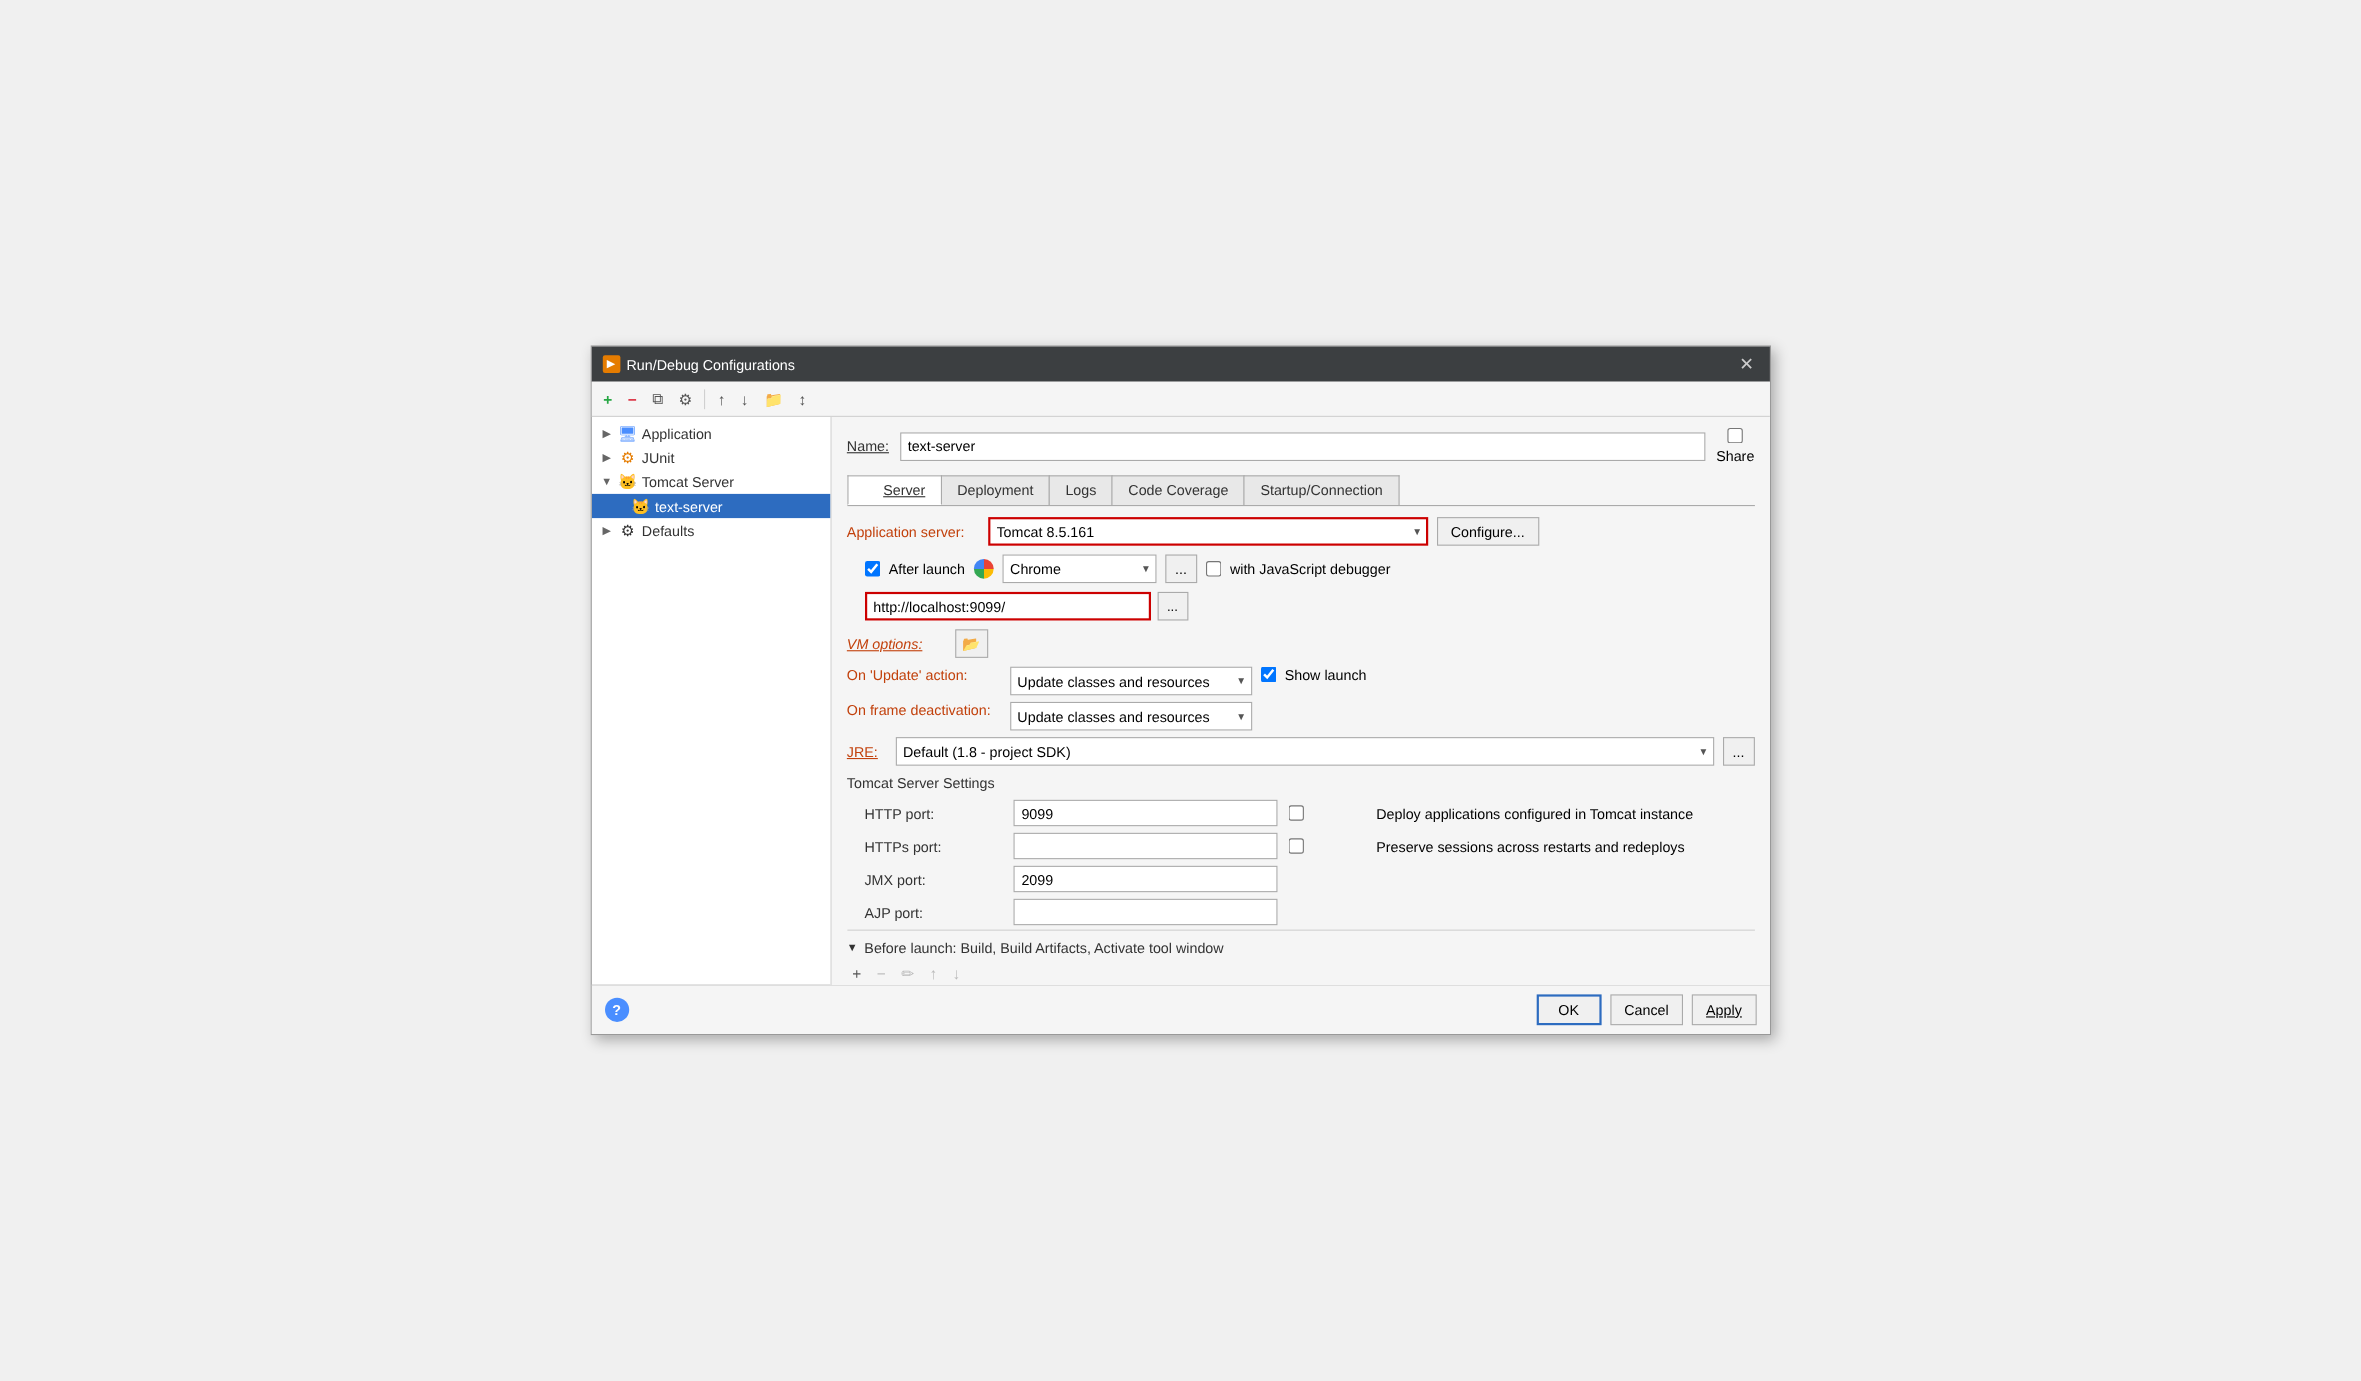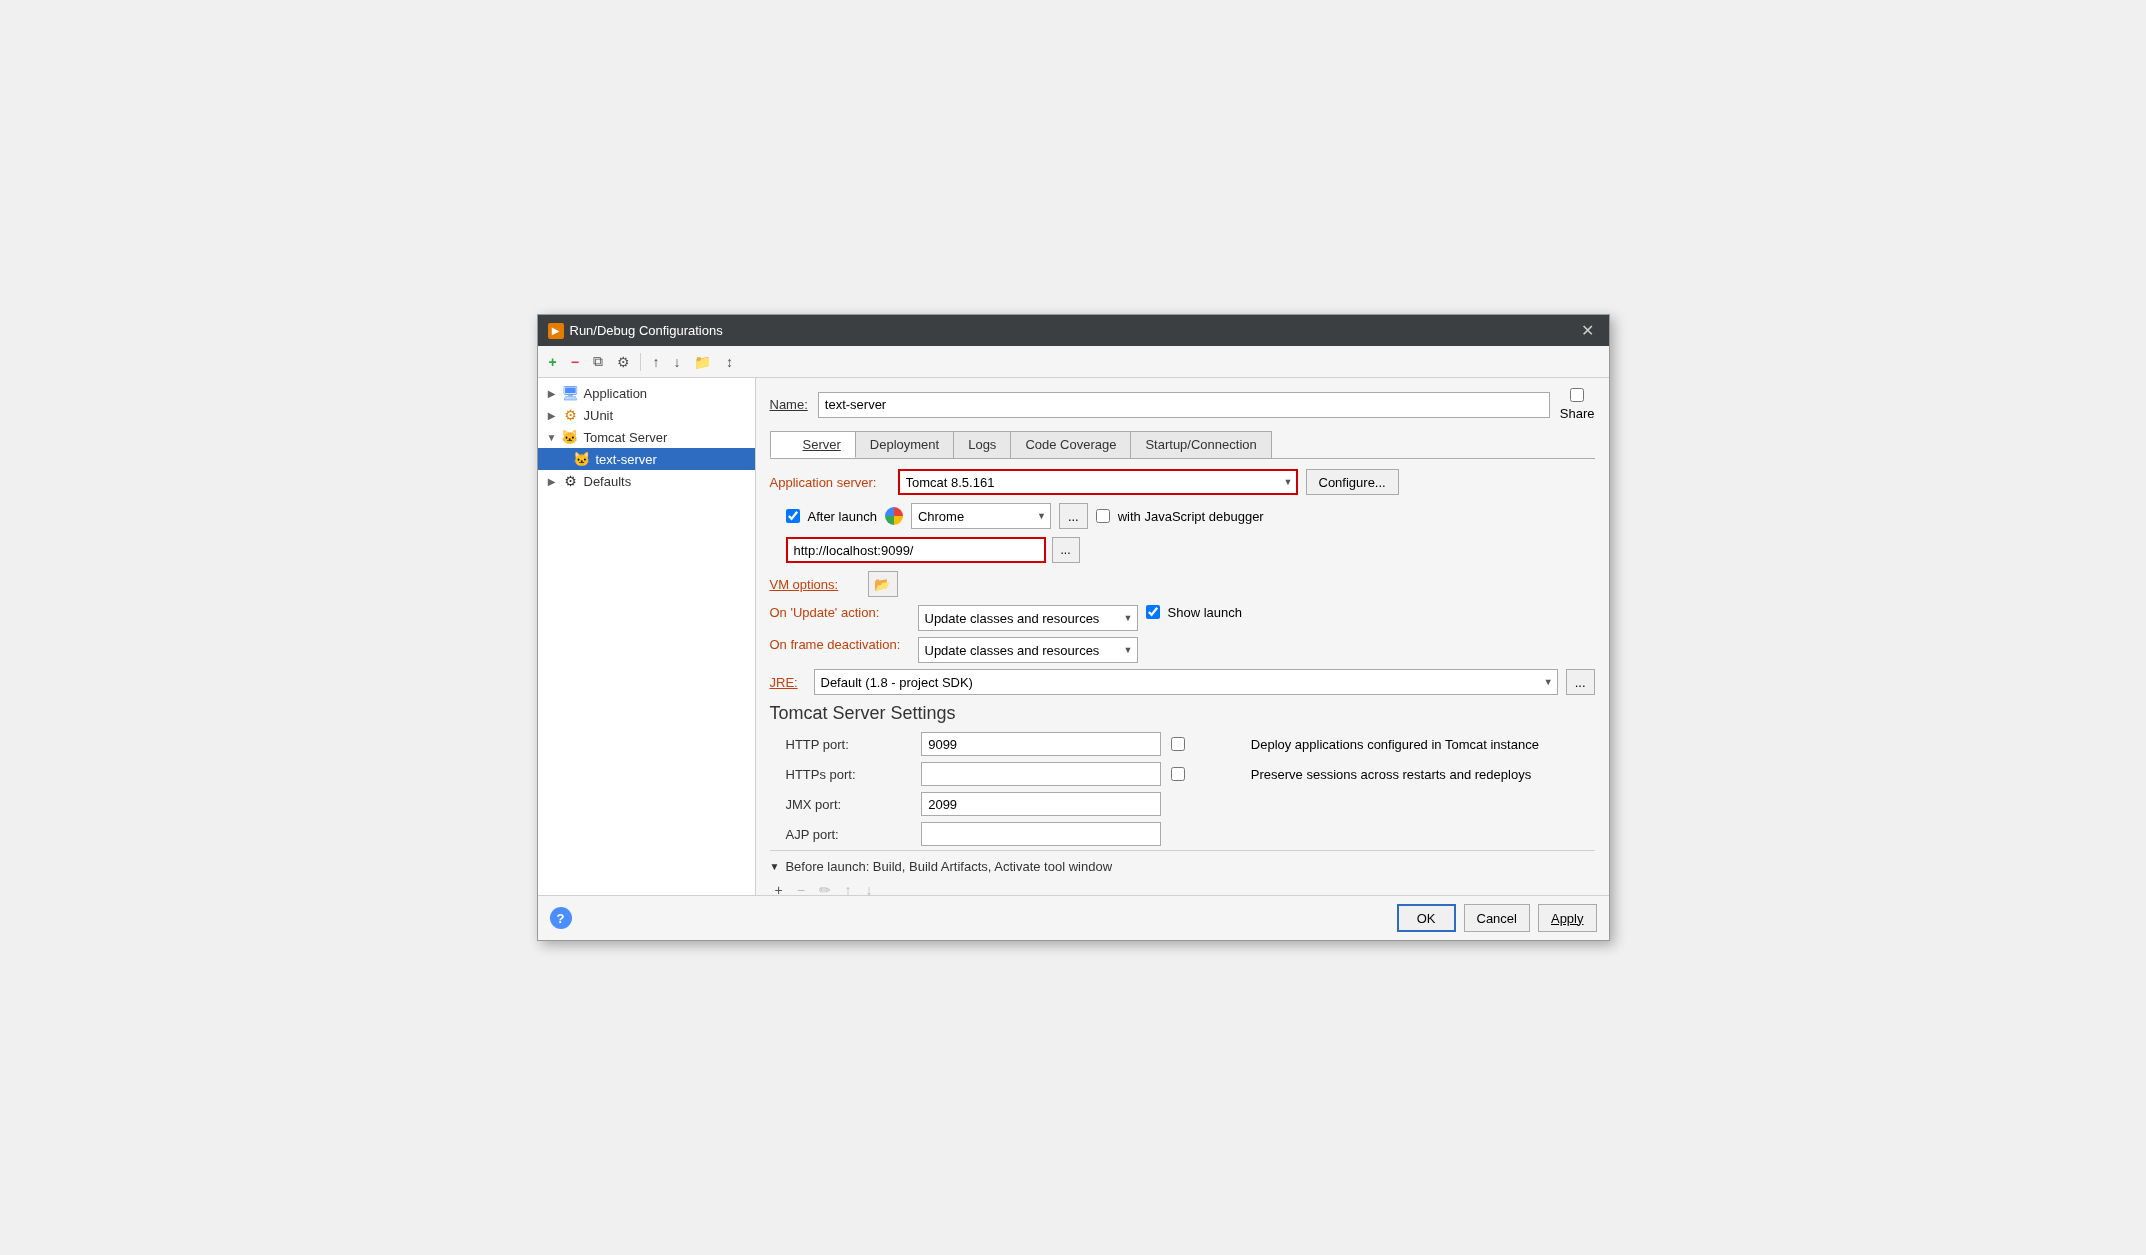--- a/index.html
+++ b/index.html
@@ -301,21 +301,21 @@
       display: flex;
       align-items: center;
       gap: 8px;
       margin-bottom: 8px;
     }
     .jre-select {
       flex: 1;
       border: 1px solid #aaa;
     }
     .tomcat-settings-label {
-      font-size: 18px;
+      font-size: 13px;
       color: #333;
       margin-bottom: 8px;
     }
     .port-grid {
       display: grid;
       grid-template-columns: auto 240px auto auto;
       gap: 6px 10px;
       align-items: center;
       padding-left: 16px;
     }
@@ -527,21 +527,21 @@
           <label>with JavaScript debugger</label>
         </div>
       </div>
 
       <div class="url-row">
         <input class="url-input" type="text" value="http://localhost:9099/" style="">
         <button class="url-more-btn">...</button>
       </div>
 
       <div class="vm-row">
-        <span class="form-label" style="min-width:90px; text-decoration:underline;">VM options:</span>
+        <span class="form-label" style="min-width:90px; text-decoration:underline;font-style:italic;">VM options:</span>
         <button class="vm-browse-btn">📂</button>
       </div>
 
       <div class="update-action-row">
         <span class="form-label" style="min-width:140px;">On 'Update' action:</span>
         <div class="select-wrapper">
           <select class="select-box update-select">
             <option>Update classes and resources</option>
           </select>
         </div>

